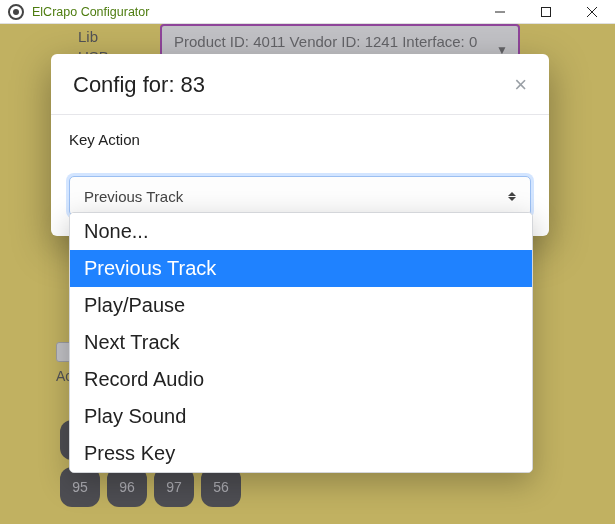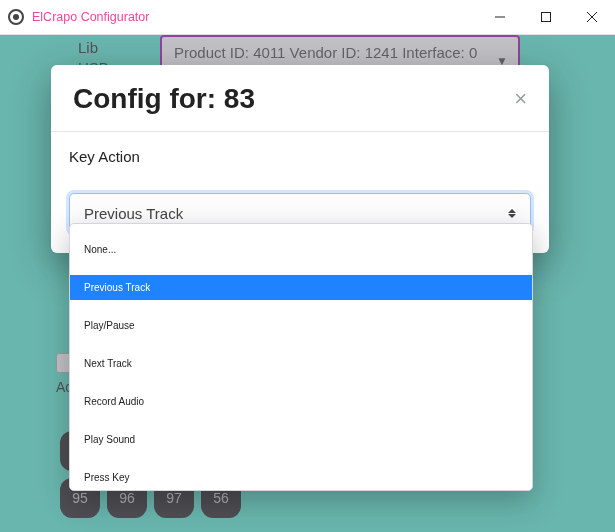--- a/index.html
+++ b/index.html
@@ -1,26 +1,26 @@
 <!DOCTYPE html>
 <html><head>
 <meta charset="utf-8">
 <style>
   * { box-sizing: border-box; margin: 0; padding: 0; }
   html, body { width: 615px; height: 532px; font-family: -apple-system, BlinkMacSystemFont, "Segoe UI", Arial, sans-serif; background:#fff; overflow:hidden; }
 
   
   .titlebar {
-    height: 35px;
+    height: 24px;
     background: #fff;
     display: flex;
     align-items: center;
     border-bottom: 1px solid #e0e0e0;
     font-size: 12.5px;
-    color: #ec4899;
+    color: #4d7c0f;
   }
   .titlebar .icon {
     width: 16px; height: 16px; margin: 0 8px 0 8px;
     border: 2px solid #444; border-radius: 50%;
     position: relative;
   }
   .titlebar .icon::after {
     content:""; position:absolute; left:3px; top:3px; width:6px; height:6px;
     background:#444; border-radius:50%;
   }
@@ -29,21 +29,21 @@
   .winbtn {
     width: 46px; height: 32px; display:flex; align-items:center; justify-content:center;
     font-size:14px; color:#222;
   }
   .winbtn svg { width:10px; height:10px; stroke:#222; stroke-width:1; fill:none; }
 
   
   .app-body {
     position: relative;
     width: 615px; height: 500px;
-    background: #5eead4;
+    background: #fde047;
   }
   .dim-overlay {
     position:absolute; inset:0;
     background: rgba(120,120,128,0.45);
   }
 
   
   .bg-product {
     position:absolute; top:0px; left:160px; width:360px; height:34px;
     background:#fff; border:2px solid #a21caf; border-radius:4px;
@@ -72,21 +72,21 @@
     background:#fff; border-radius:6px;
     box-shadow: 0 12px 38px rgba(0,0,0,0.35);
     overflow:visible;
   }
   .modal-header {
     padding: 18px 22px 16px 22px;
     border-bottom:1px solid #e6e6ea;
     display:flex; align-items:center;
   }
   .modal-title {
-    font-size:28px; font-weight:700; color:#222;
+    font-size:22px; font-weight:400; color:#222;
   }
   .modal-close {
     margin-left:auto; font-size:22px; color:#9aa0a6; font-weight:400;
     line-height:1;
   }
   .modal-body { padding: 16px 18px 20px 18px; }
   .field-label { font-size:15px; color:#222; margin-bottom:28px; }
   .select {
     position:relative;
     width:100%; height:40px;
@@ -111,21 +111,21 @@
 
   
   .dropdown {
     position:absolute; left:69px; top:188px; width:464px;
     background:#fff; border:1px solid #d4d6da; border-radius:5px;
     box-shadow: 0 10px 30px rgba(0,0,0,0.25);
     overflow:hidden;
   }
   .option {
     padding: 7px 14px;
-    font-size:10px; color:#222; background:#fff;margin-top:13px;
+    font-size:20px; color:#222; background:#fff;
   }
   .option.selected {
     background:#1f82ff; color:#fff;
   }
 </style>
 </head>
 <body>
 
 <div class="titlebar">
   <div class="icon"></div>

